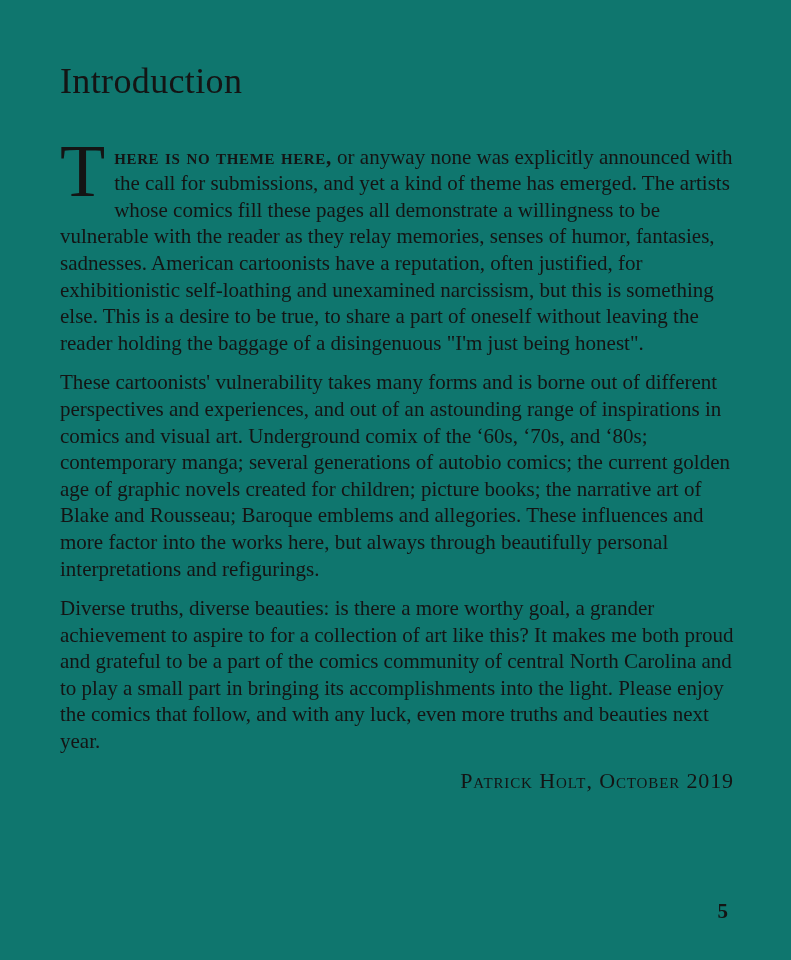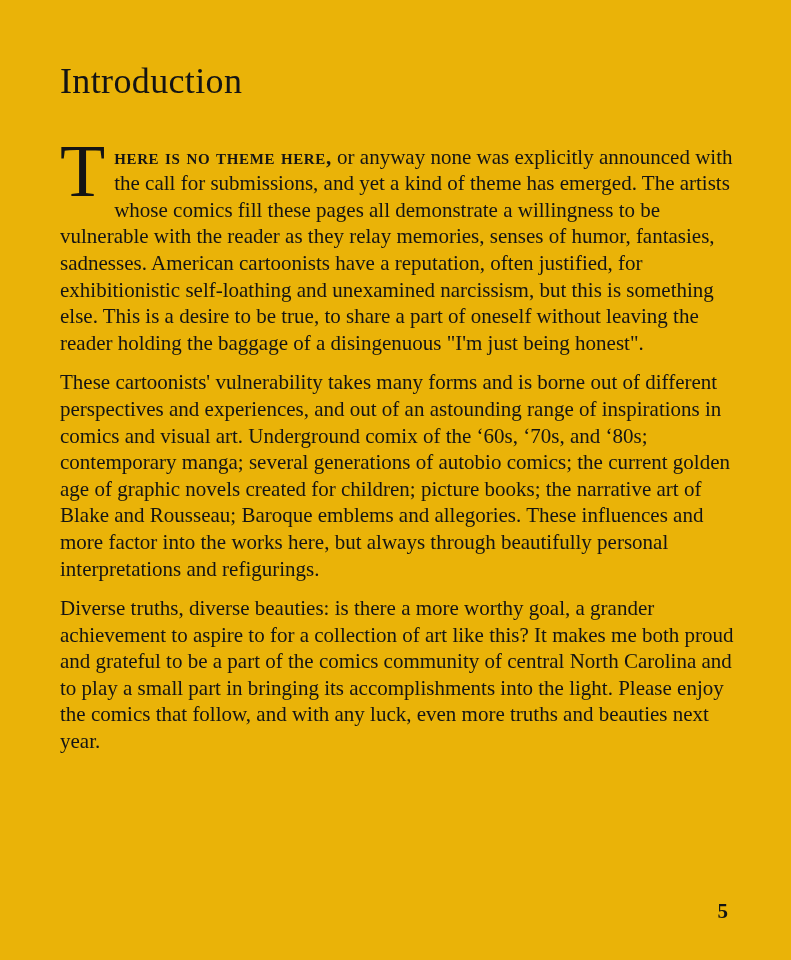--- a/index.html
+++ b/index.html
@@ -4,21 +4,21 @@
 <style>
   html, body {
     margin: 0;
     padding: 0;
     background: #e8e8e8;
   }
   .page {
     position: relative;
     width: 791px;
     height: 960px;
-    background: #eab308;
+    background: #0f766e;
     font-family: "Liberation Serif", serif;
     color: #141414;
     overflow: hidden;
   }
   .content {
     position: absolute;
     left: 60px;
     top: 62px;
     width: 674px;
   }
@@ -72,17 +72,18 @@
     <h1 class="title">Introduction</h1>
 
     <p class="para">
       <span class="dropcap">T</span><span class="leadin">here is no theme here,</span><span> or anyway none was explicitly announced with the call for submissions, and yet a kind of theme has emerged. The artists whose comics fill these pages all demonstrate a willingness to be vulnerable with the reader as they relay memories, senses of humor, fantasies, sadnesses. American cartoonists have a reputation, often justified, for exhibitionistic self-loathing and unexamined narcissism, but this is something else. This is a desire to be true, to share a part of oneself without leaving the reader holding the baggage of a disingenuous "I'm just being honest".</span>
     </p>
 
     <p class="para">These cartoonists' vulnerability takes many forms and is borne out of different perspectives and experiences, and out of an astounding range of inspirations in comics and visual art. Underground comix of the ‘60s, ‘70s, and ‘80s; contemporary manga; several generations of autobio comics; the current golden age of graphic novels created for children; picture books; the narrative art of Blake and Rousseau; Baroque emblems and allegories. These influences and more factor into the works here, but always through beautifully personal interpretations and refigurings.</p>
 
     <p class="para">Diverse truths, diverse beauties: is there a more worthy goal, a grander achievement to aspire to for a collection of art like this? It makes me both proud and grateful to be a part of the comics community of central North Carolina and to play a small part in bringing its accomplishments into the light. Please enjoy the comics that follow, and with any luck, even more truths and beauties next year.</p>
 
+    <p class="signature">Patrick Holt, October 2019</p>
 
   </div>
 
   <div class="page-number">5</div>
 </div>
 
 </body></html>

